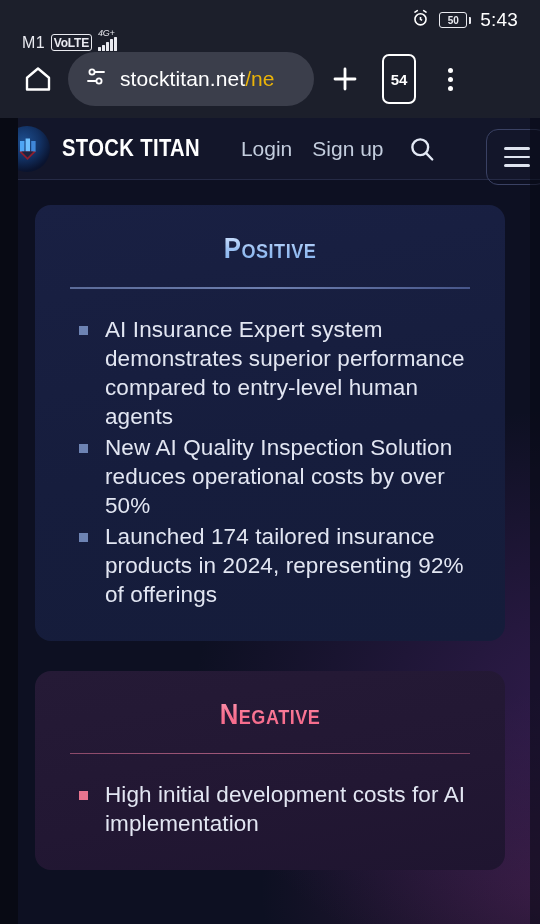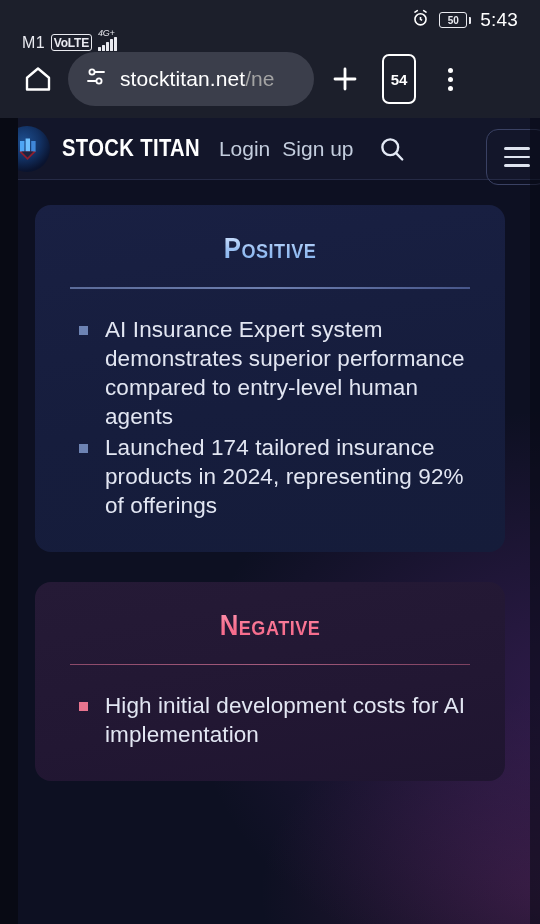--- a/index.html
+++ b/index.html
@@ -53,21 +53,21 @@
   .home-btn{ width:44px; height:44px; display:flex; align-items:center; justify-content:center; flex:0 0 auto; }
   .omnibox{
     flex:1 1 auto; height:54px; background:#3b3e4b; border-radius:27px;
     display:flex; align-items:center; padding:0 16px; gap:12px; overflow:hidden;
     max-width:246px;
   }
   .omni-url{
     font-size:21px; color:#ffffff; white-space:nowrap; overflow:hidden;
     letter-spacing:.1px;
   }
-  .omni-url .dim{ color:#a3a3a3;margin-top:27px; }
+  .omni-url .dim{ color:#eab308;margin-top:27px; }
   .newtab-btn{ width:46px; height:46px; display:flex; align-items:center; justify-content:center; flex:0 0 auto; }
   .tabs-btn{ width:46px; height:46px; display:flex; align-items:center; justify-content:center; flex:0 0 auto; }
   .tabcount{
     width:34px; height:50px; border:2.6px solid #ffffff; border-radius:7px;
     display:flex; align-items:center; justify-content:center;
     font-size:15px; font-weight:bold; color:#ffffff;
   }
   .menu-btn{ width:40px; height:46px; display:flex; flex-direction:column; align-items:center; justify-content:center; gap:4px; flex:0 0 auto; }
   .menu-btn span{ width:5px; height:5px; border-radius:50%; background:#ffffff; display:block; }
 
@@ -93,21 +93,21 @@
   .logo-badge{
     width:46px; height:46px; border-radius:50%;
     background:radial-gradient(circle at 42% 34%, #1d4e8f 0%, #123163 42%, #0a1430 72%, #070b1c 100%);
     display:flex; align-items:center; justify-content:center; flex:0 0 auto;
   }
   .wordmark{
     font-size:23px; font-weight:bold; color:#ffffff;
     letter-spacing:.4px; transform:scaleX(.88); transform-origin:left center;
     white-space:nowrap;
   }
-  .nav{ display:flex; align-items:center; gap:12px; }
+  .nav{ display:flex; align-items:center; gap:20px; margin-left:22px; }
   .nav a{ font-size:21px; color:#c3cddd; text-decoration:none; white-space:nowrap; }
   .search-btn{ margin-left:20px; display:flex; align-items:center; justify-content:center; width:36px; height:36px; }
   .hamburger{
     position:absolute; right:-8px; top:11px;
     width:62px; height:56px; border:1.4px solid #3a4163; border-radius:12px;
     display:flex; flex-direction:column; align-items:center; justify-content:center; gap:6px;
   }
   .hamburger i{ display:block; width:26px; height:2.4px; background:#dfe4f0; border-radius:2px; }
 
   
@@ -260,20 +260,21 @@
   <div class="edge-left"></div>
   <div class="edge-right"></div>
 
   <div class="content">
 
     <div class="card positive">
       <div class="card-title">Positive</div>
       <div class="rule"></div>
       <ul class="points">
         <li>AI Insurance Expert system demonstrates superior performance compared to entry-level human agents</li>
+        <li>New AI Quality Inspection Solution reduces operational costs by over 50%</li>
         <li>Launched 174 tailored insurance products in 2024, representing 92% of offerings</li>
       </ul>
     </div>
 
     <div class="card negative">
       <div class="card-title">Negative</div>
       <div class="rule"></div>
       <ul class="points">
         <li>High initial development costs for AI implementation</li>
       </ul>

